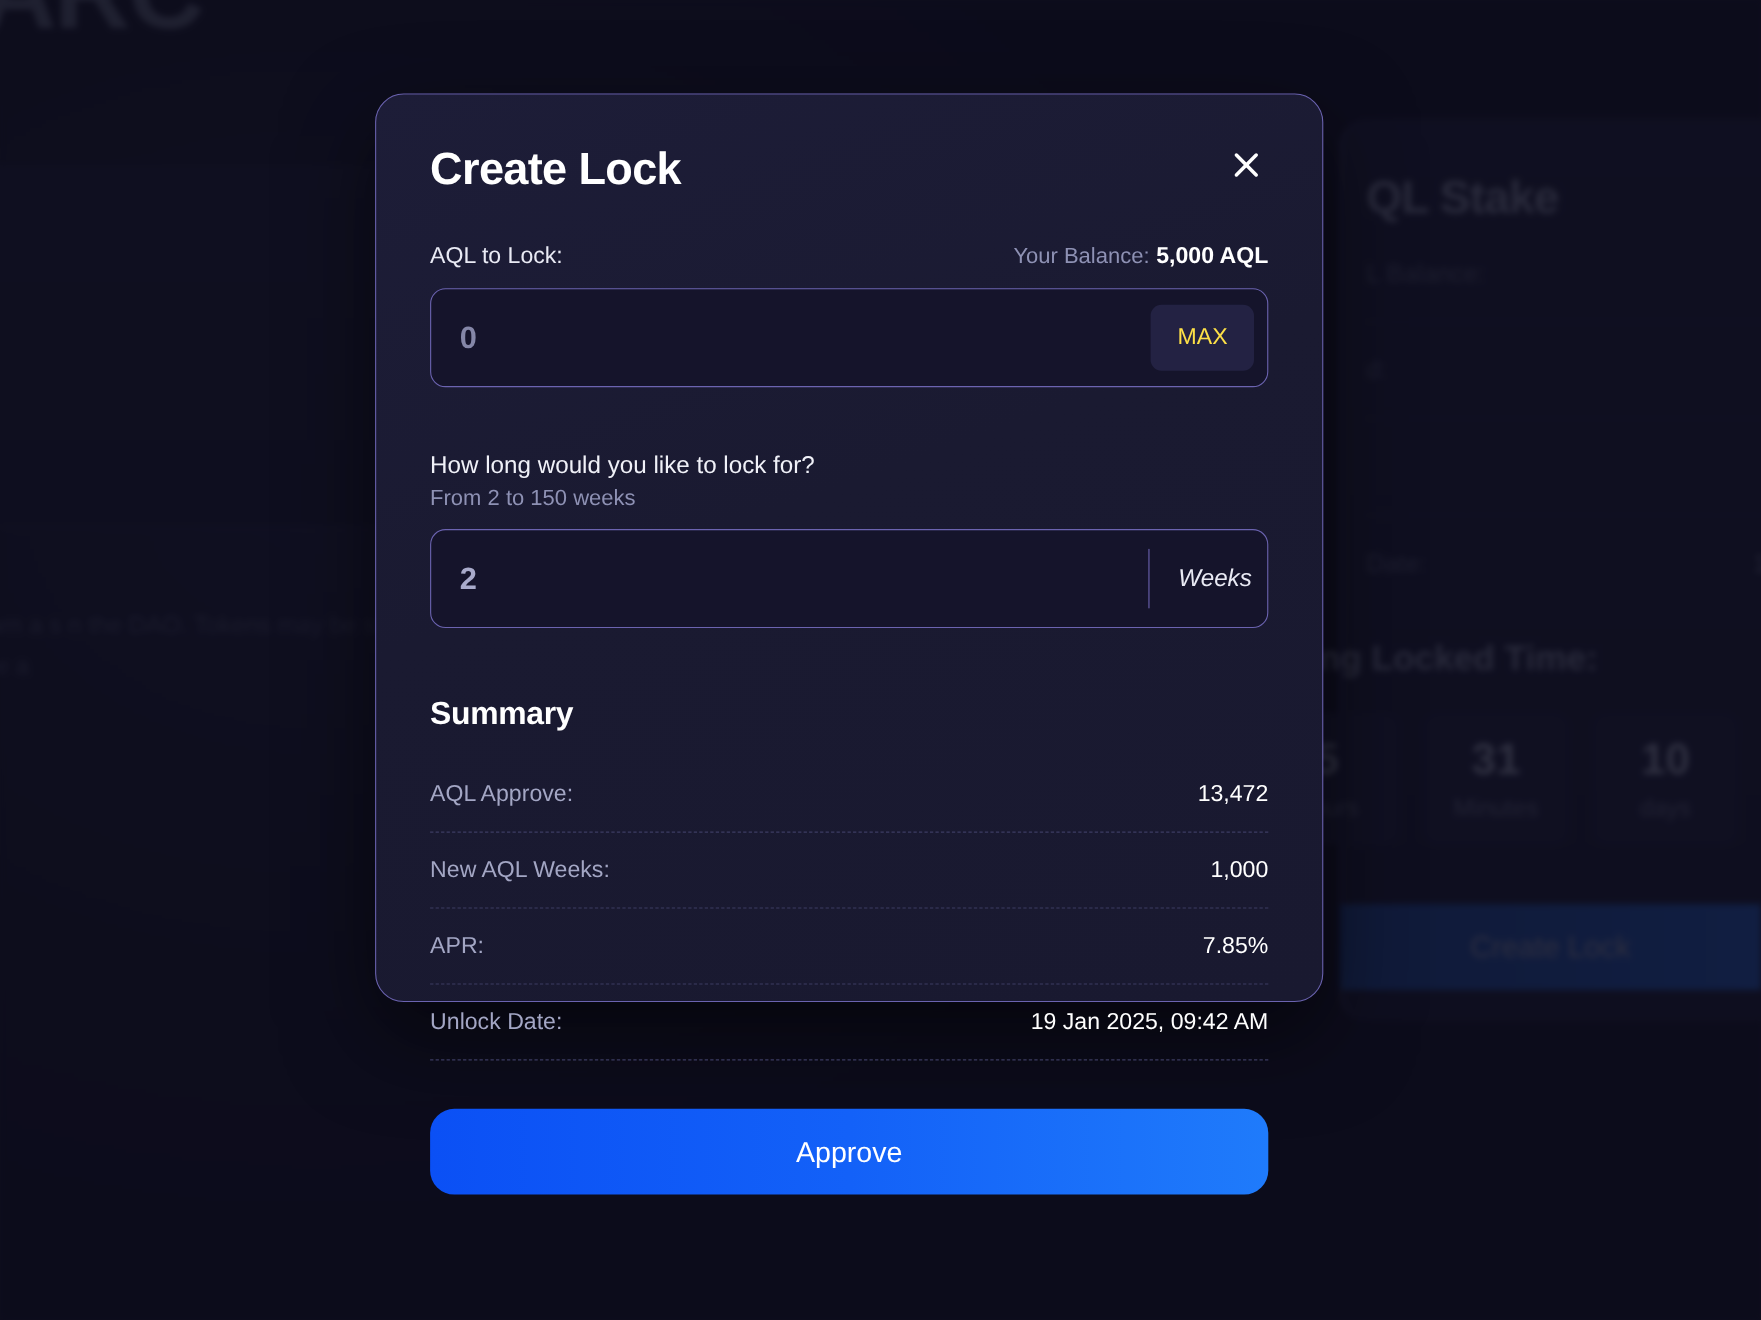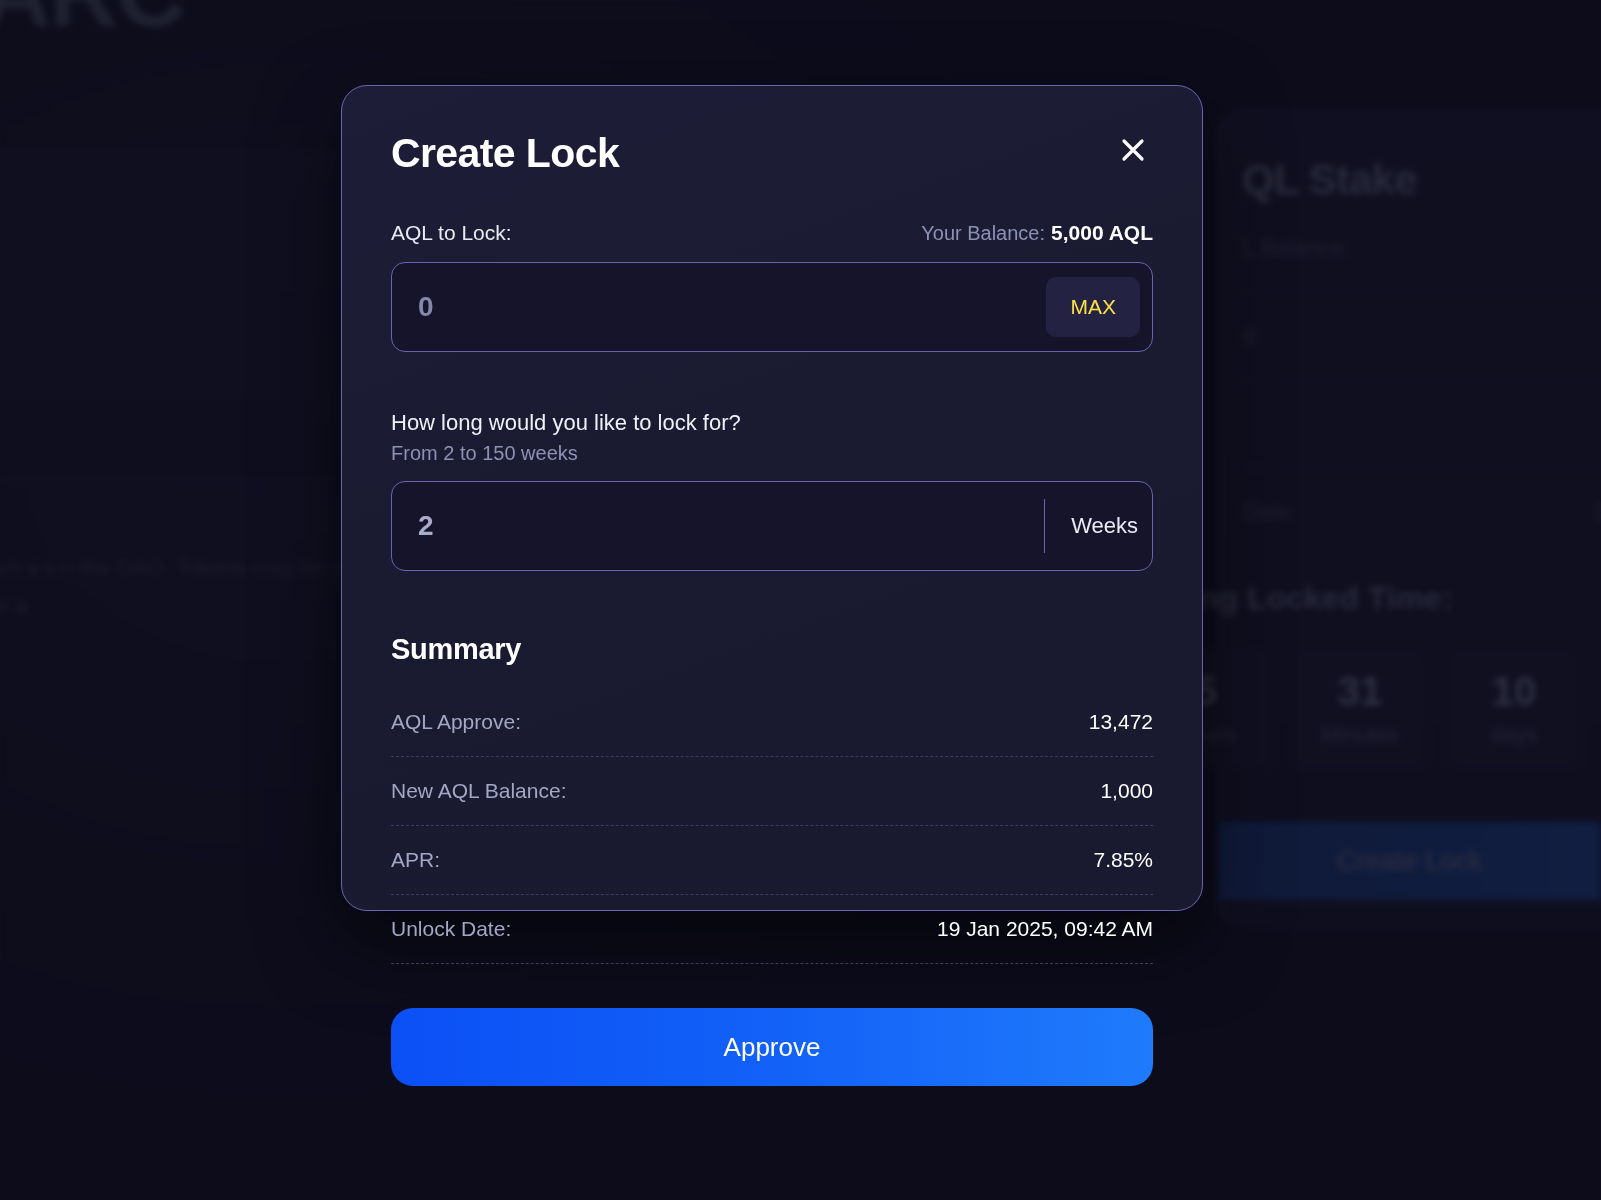--- a/index.html
+++ b/index.html
@@ -272,20 +272,21 @@
   }
 
   #weeks-suffix {
     padding: 0 14px 0 26px;
     border-left: 1px solid #6b63b0;
     height: 54px;
     display: flex;
     align-items: center;
     color: #e9eaf4;
     font-size: 22px;
+    font-style: italic;
   }
   .field.weeks { padding-right: 0; }
 
   
   #duration-block { margin-top: 58px; }
   #duration-question {
     font-size: 22px;
     color: #f0f1f8;
   }
   #duration-range {
@@ -427,21 +428,21 @@
   </div>
 
   <div id="summary-title">Summary</div>
 
   <div id="summary-list">
     <div class="sum-row">
       <span class="sum-label">AQL Approve:</span>
       <span class="sum-value">13,472</span>
     </div>
     <div class="sum-row">
-      <span class="sum-label">New AQL Balance:</span>
+      <span class="sum-label">New AQL Weeks:</span>
       <span class="sum-value">1,000</span>
     </div>
     <div class="sum-row">
       <span class="sum-label">APR:</span>
       <span class="sum-value">7.85%</span>
     </div>
     <div class="sum-row">
       <span class="sum-label">Unlock Date:</span>
       <span class="sum-value">19 Jan 2025, 09:42 AM</span>
     </div>

